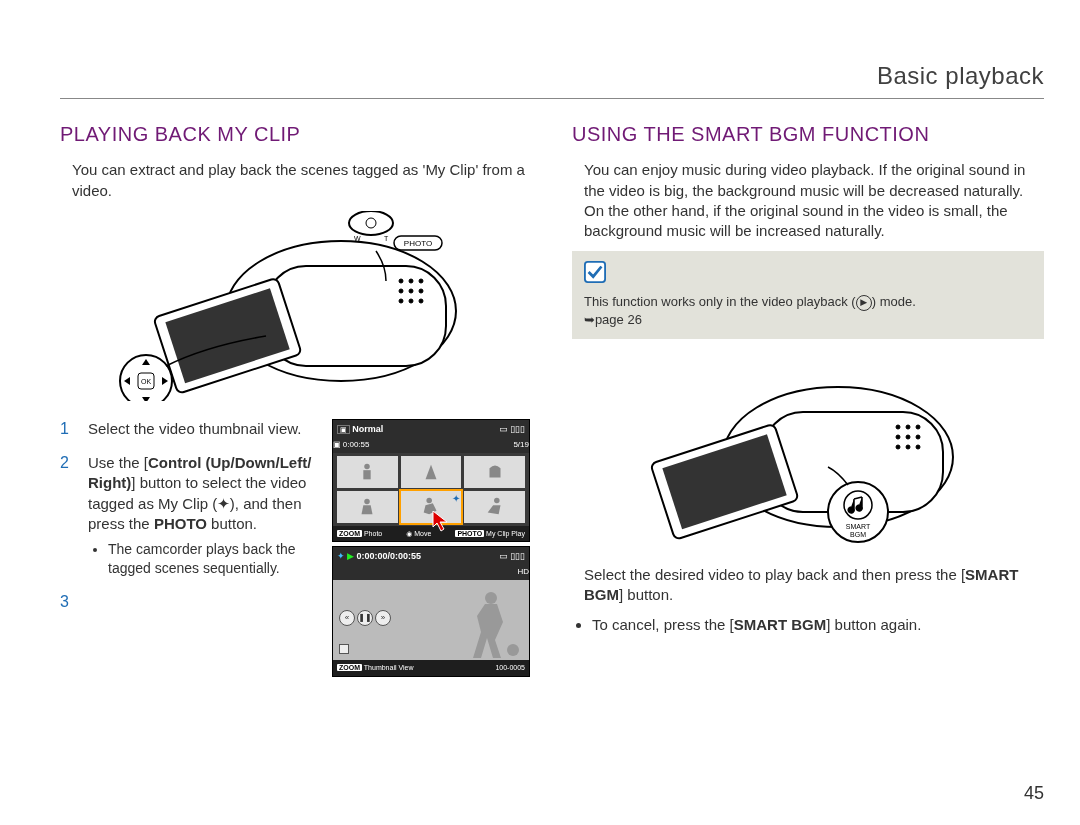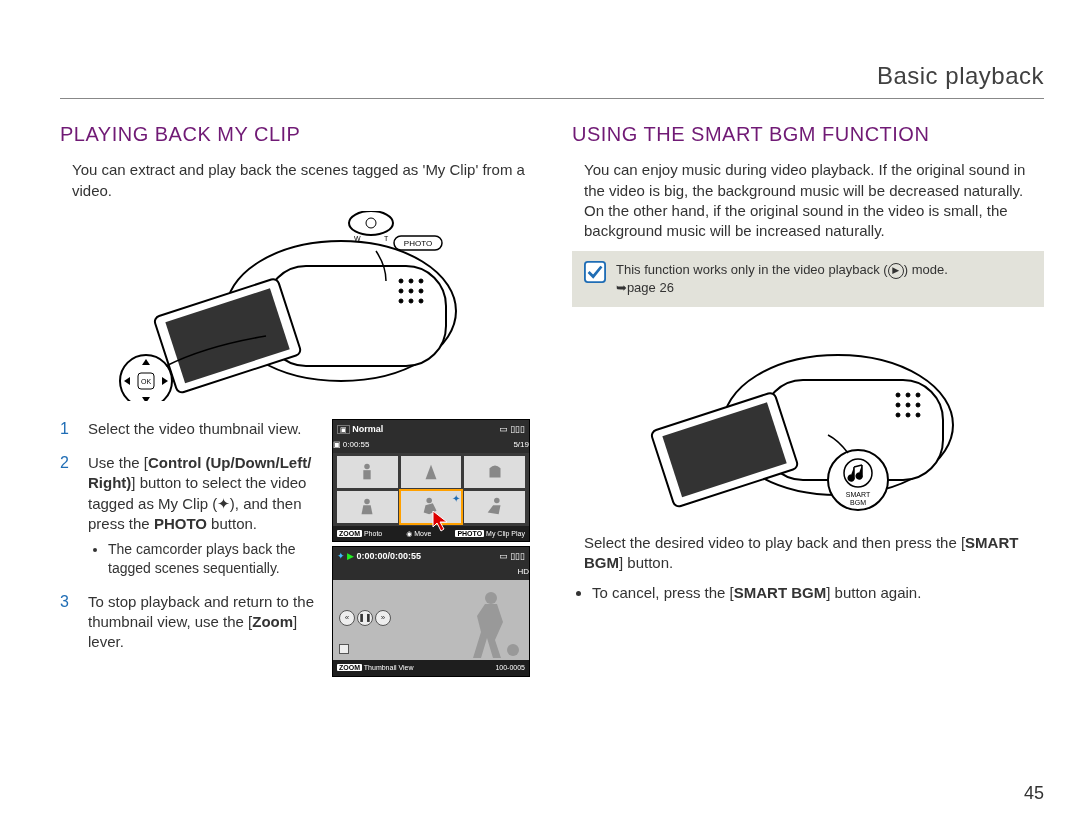--- a/index.html
+++ b/index.html
@@ -100,20 +100,21 @@
   .ctrls { position:absolute; left:6px; top:30px; display:flex; gap:2px;}
   .ctrls .c { width:14px; height:14px; border:1px solid #555; border-radius:50%; background:#eee; display:flex; align-items:center; justify-content:center; font-size:8px; color:#333;}
   .notebox {
     display:flex;
     gap:10px;
     background:#e2e2da;
     padding:10px 12px;
     margin:1px 0 18px 0;
     font-size:13px;
     align-items:flex-start;
+    flex-direction:column;
   }
   .notebox.plain { background:transparent; padding:4px 0; align-items:flex-start;}
   .note-icon {
     width:22px; height:22px; flex-shrink:0;
   }
   .note-icon svg { width:22px; height:22px; }
   .pagenum {
     position:absolute;
     right:36px;
     bottom:20px;
@@ -277,23 +278,20 @@
           <span class="num">2</span>
           <span class="body">
             <span>Use the [</span><b>Control (Up/Down/Left/ Right)</b><span>] button to select the video tagged as My Clip (</span><span>✦</span><span>), and then press the </span><b>PHOTO</b><span> button.</span>
             <ul class="sub">
                 <li>The camcorder plays back the tagged scenes sequentially.</li>
               </ul>
           </span>
         </li>
         <li>
           <span class="num">3</span>
-          <span class="body">
-            <span>To stop playback and return to the thumbnail view, use the [</span><b>Zoom</b><span>] lever.</span>
-          </span>
         </li>
       </ol>
       <div style="clear:both;"></div>
     </div>
   </div>
 
   <div class="col">
     <h2 class="section">USING THE SMART BGM FUNCTION</h2>
     <p>You can enjoy music during video playback. If the original sound in the video is big, the background music will be decreased naturally. On the other hand, if the original sound in the video is small, the background music will be increased naturally.</p>
 

